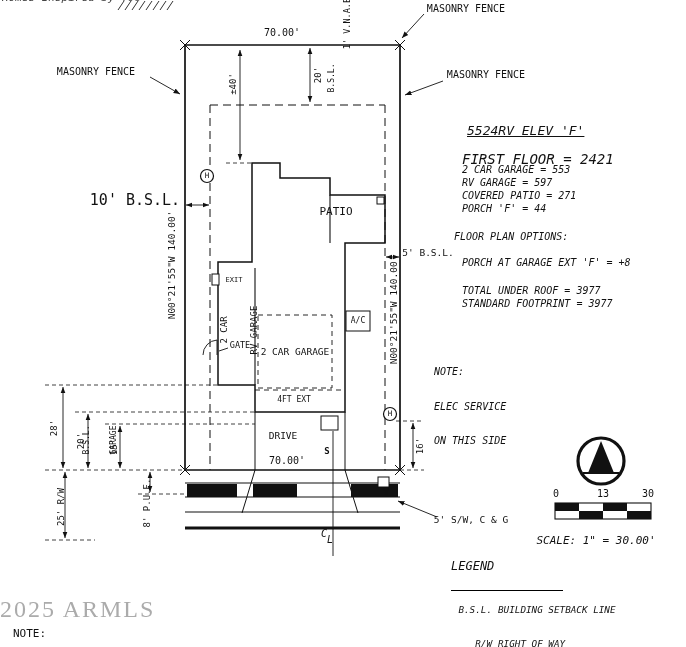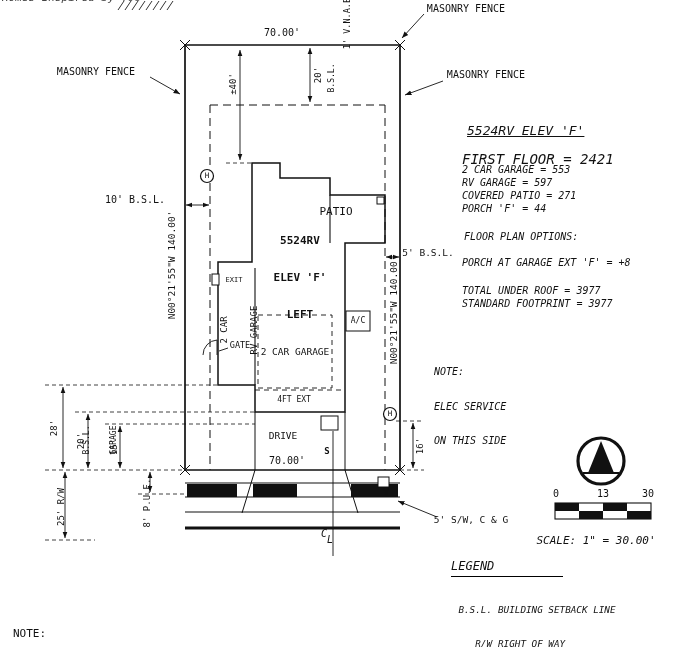--- a/index.html
+++ b/index.html
@@ -125,32 +125,27 @@
 
   <div class="lbl" style="left:466px;top:9px;font-size:10px">MASONRY FENCE</div>
   <div class="lbl" style="left:96px;top:72px;font-size:10px">MASONRY FENCE</div>
   <div class="lbl" style="left:486px;top:75px;font-size:10px">MASONRY FENCE</div>
 
   <div class="lbl rot" style="left:348px;top:21px;font-size:8.5px">1' V.N.A.E.</div>
   <div class="lbl" style="left:282px;top:33px;font-size:10px">70.00'</div>
   <div class="lbl rot" style="left:233px;top:84px;font-size:9px">±40'</div>
   <div class="lbl rot" style="left:318px;top:75px;font-size:9px">20'</div>
   <div class="lbl rot" style="left:332px;top:78px;font-size:8px">B.S.L.</div>
-  <div class="lbl" style="left:135px;top:200px;font-size:10px">10' B.S.L.</div>
+  <div class="lbl" style="left:135px;top:200px;font-size:15px">10' B.S.L.</div>
   <div class="lbl" style="left:428px;top:253px;font-size:9.5px">5' B.S.L.</div>
   <div class="lbl rot" style="left:172px;top:265px;font-size:9.5px">N00°21'55"W 140.00'</div>
   <div class="lbl rot" style="left:394px;top:310px;font-size:9.5px">N00°21'55"W 140.00'</div>
 
   <div class="lbl" style="left:336px;top:212px;font-size:11px">PATIO</div>
 
-  <div class="lbl" style="left:300px;top:278px;font-size:11px;font-weight:bold">
-    <div>5524RV</div>
-    <div>ELEV 'F'</div>
-    <div>LEFT</div>
-  </div>
 
   <div class="lbl" style="left:234px;top:281px;font-size:7px">EXIT</div>
   <div class="lbl rot" style="left:239px;top:330px;font-size:9px">
     <div>2 CAR</div>
     <div>RV GARAGE</div>
   </div>
   <div class="lbl" style="left:240px;top:346px;font-size:8.5px">GATE</div>
   <div class="lbl" style="left:295px;top:352px;font-size:9.5px">2 CAR GARAGE</div>
   <div class="lbl" style="left:358px;top:321px;font-size:8px">A/C</div>
   <div class="lbl" style="left:294px;top:400px;font-size:8px">4FT EXT</div>
@@ -177,45 +172,46 @@
   <div class="lbl" style="left:324px;top:534px;font-size:10px;font-style:italic">C</div>
   <div class="lbl" style="left:330px;top:540px;font-size:10px;font-style:italic">L</div>
 
 
   <div class="abs cad" style="left:467px;top:124px;font-size:13px;text-decoration:underline">5524RV ELEV 'F'</div>
   <div class="abs cad" style="left:462px;top:151px;font-size:14px">FIRST FLOOR = 2421</div>
   <div class="abs cad" style="left:462px;top:164px;font-size:10px">2 CAR GARAGE = 553</div>
   <div class="abs cad" style="left:462px;top:177px;font-size:10px">RV GARAGE = 597</div>
   <div class="abs cad" style="left:462px;top:190px;font-size:10px">COVERED PATIO = 271</div>
   <div class="abs cad" style="left:462px;top:203px;font-size:10px">PORCH 'F' = 44</div>
-  <div class="abs cad" style="left:464px;top:231px;font-size:10px">FLOOR PLAN OPTIONS:</div>
+  <div class="abs cad" style="left:454px;top:231px;font-size:10px">FLOOR PLAN OPTIONS:</div>
   <div class="abs cad" style="left:462px;top:257px;font-size:10px">PORCH AT GARAGE EXT 'F' = +8</div>
   <div class="abs cad" style="left:462px;top:285px;font-size:10px">TOTAL UNDER ROOF = 3977</div>
   <div class="abs cad" style="left:462px;top:298px;font-size:10px">STANDARD FOOTPRINT = 3977</div>
 
   <div class="abs cad" style="left:434px;top:343px;font-size:10px">
     <div>NOTE:</div>
     <div>ELEC SERVICE</div>
     <div>ON THIS SIDE</div>
   </div>
 
   <div class="lbl" style="left:556px;top:494px;font-size:10px">0</div>
   <div class="lbl" style="left:603px;top:494px;font-size:10px">13</div>
   <div class="lbl" style="left:648px;top:494px;font-size:10px">30</div>
   <div class="lbl cad" style="left:596px;top:541px;font-size:11px">SCALE: 1" = 30.00'</div>
 
-  <div class="abs cad" style="left:451px;top:560px;font-size:12px;width:112px;border-bottom:1.5px solid #000;padding-bottom:2px">LEGEND</div>
+  <div class="abs cad" style="left:451px;top:560px;font-size:12px;width:112px;border-bottom:1.5px solid #000;padding-bottom:16px">LEGEND</div>
   <div class="abs cad" style="left:444px;top:584px;font-size:9.3px">
     <div class="legend-row">
       <span class="legend-abbr">B.S.L.</span>
       <span>BUILDING SETBACK LINE</span>
     </div>
     <div class="legend-row">
       <span class="legend-abbr">R/W</span>
       <span>RIGHT OF WAY</span>
     </div>
     
     
   </div>
 
+  <div class="abs wm" style="left:0px;top:596px;font-size:24px">2025 ARMLS</div>
   <div class="abs" style="left:13px;top:628px;font-size:11px">NOTE:</div>
 
 </div>
 
 </body></html>

